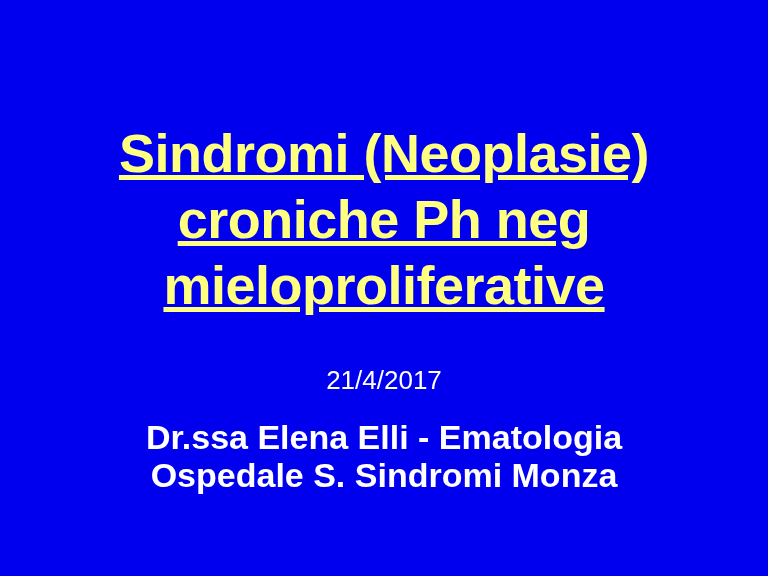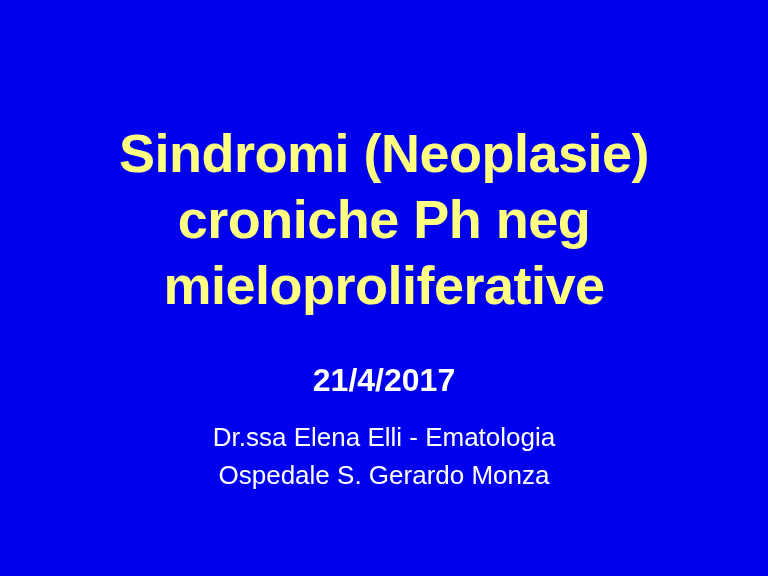--- a/index.html
+++ b/index.html
@@ -27,56 +27,57 @@
     margin-top: 120px;
     text-align: center;
   }
   .title-line {
     color: #FFFF80;
     font-weight: bold;
     font-size: 54px;
     line-height: 66px;
     letter-spacing: -0.5px;
     white-space: nowrap;
+    text-decoration: underline;
   }
   .subtitle-block {
     width: 700px;
     margin-top: 42px;
     text-align: center;
   }
   .date-line {
     color: #FFFFFF;
-    font-size: 32px;
+    font-size: 26px;
     line-height: 40px;
-    font-weight: bold;
   }
   .author-block {
     width: 700px;
     margin-top: 18px;
     text-align: center;
   }
   .author-line {
     color: #FFFFFF;
-    font-size: 26px;
+    font-size: 34px;
     line-height: 38px;
+    font-weight: bold;
   }
 </style>
 </head>
 <body>
 
 <div class="slide">
 
   <div class="title-block">
     <div class="title-line">Sindromi (Neoplasie)</div>
     <div class="title-line">croniche Ph neg</div>
     <div class="title-line">mieloproliferative</div>
   </div>
 
   <div class="subtitle-block">
     <div class="date-line">21/4/2017</div>
   </div>
 
   <div class="author-block">
     <div class="author-line">Dr.ssa Elena Elli - Ematologia</div>
-    <div class="author-line">Ospedale S. Gerardo Monza</div>
+    <div class="author-line">Ospedale S. Sindromi Monza</div>
   </div>
 
 </div>
 
 </body></html>

